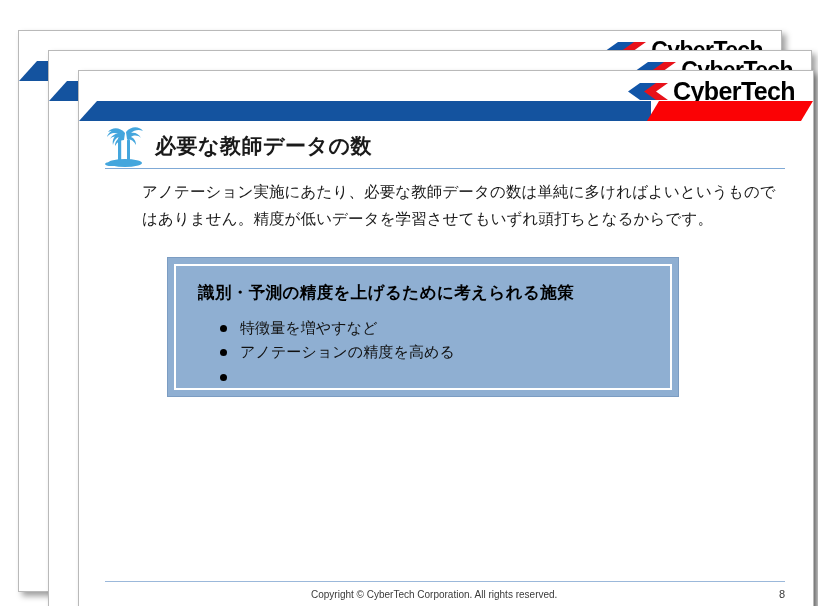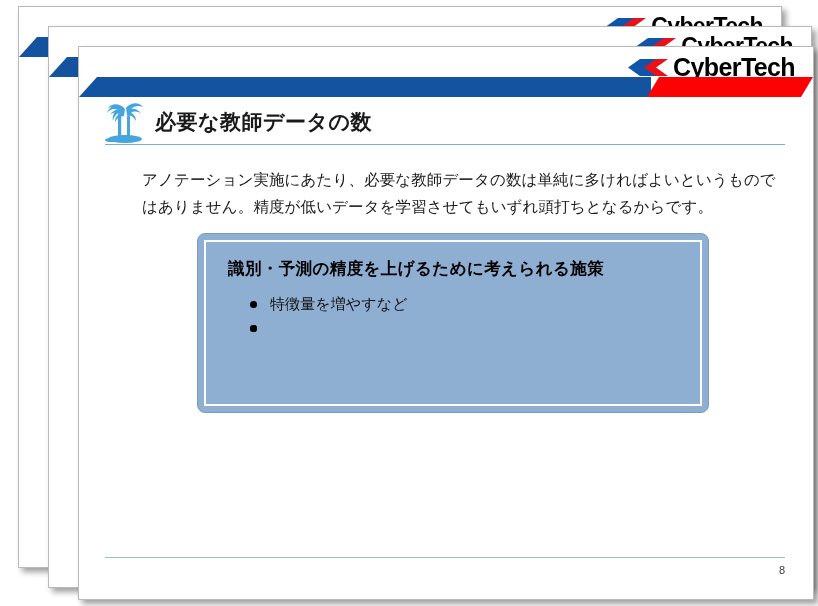--- a/index.html
+++ b/index.html
@@ -12,20 +12,21 @@
     height: 606px;
     overflow: hidden;
     font-family: "Liberation Sans", "DejaVu Sans", sans-serif;
     position: relative;
   }
 
   
   .deck {
     position: absolute;
     inset: 0;
+    margin-top: 24px;
   }
   .slide {
     position: absolute;
     background: #ffffff;
     border: 1px solid #b9b9b9;
     box-shadow: 4px 4px 6px rgba(0,0,0,0.38);
     overflow: hidden;
   }
   .slide-back-1 {
     left: 18px;  top: 6px;
@@ -250,40 +251,42 @@
           <rect x="26" y="16" width="3" height="22" rx="1.4"></rect>
           <ellipse cx="24" cy="40" rx="17" ry="4"></ellipse>
           <ellipse cx="10" cy="41" rx="6" ry="2"></ellipse>
         </g>
       </svg>
       <span class="title-text">必要な教師データの数</span>
     </div>
 
     <div class="title-rule" style="left:26px; right:28px; top:97px;"></div>
 
-    <div class="para" style="left:63px; right:30px; top:120px;">アノテーション実施にあたり、必要な教師データの数は単純に多ければよいというものではありません。精度が低いデータを学習させてもいずれ頭打ちとなるからです。</div>
-
-    <div class="callout" style="left:118px; top:186px; width:512px; height:180px;border-radius:8px;">
+    <div class="para" style="left:63px; right:30px; top:108px;">アノテーション実施にあたり、必要な教師データの数は単純に多ければよいというものではありません。精度が低いデータを学習させてもいずれ頭打ちとなるからです。</div>
+
+    <div class="callout" style="left:88px; top:186px; width:512px; height:140px;">
       <div class="callout-inner">
         <div class="callout-title">識別・予測の精度を上げるために考えられる施策</div>
         <ul class="callout-list">
           <li>
             <span class="bullet-dot"></span>
             <span>特徴量を増やすなど</span>
           </li>
           <li>
             <span class="bullet-dot"></span>
+            <span>アノテーションの精度を高める</span>
           </li>
           <li>
             <span class="bullet-dot"></span>
           </li>
         </ul>
       </div>
     </div>
 
 
     <div class="footer-rule" style="left:26px; right:28px; top:510px;"></div>
 
+    <div class="footer-text" style="left:232px; top:518px;">Copyright © CyberTech  Corporation.  All rights reserved.</div>
 
     <div class="page-num" style="right:28px; top:517px;">8</div>
 
   </div>
 </div>
 
 </body></html>

